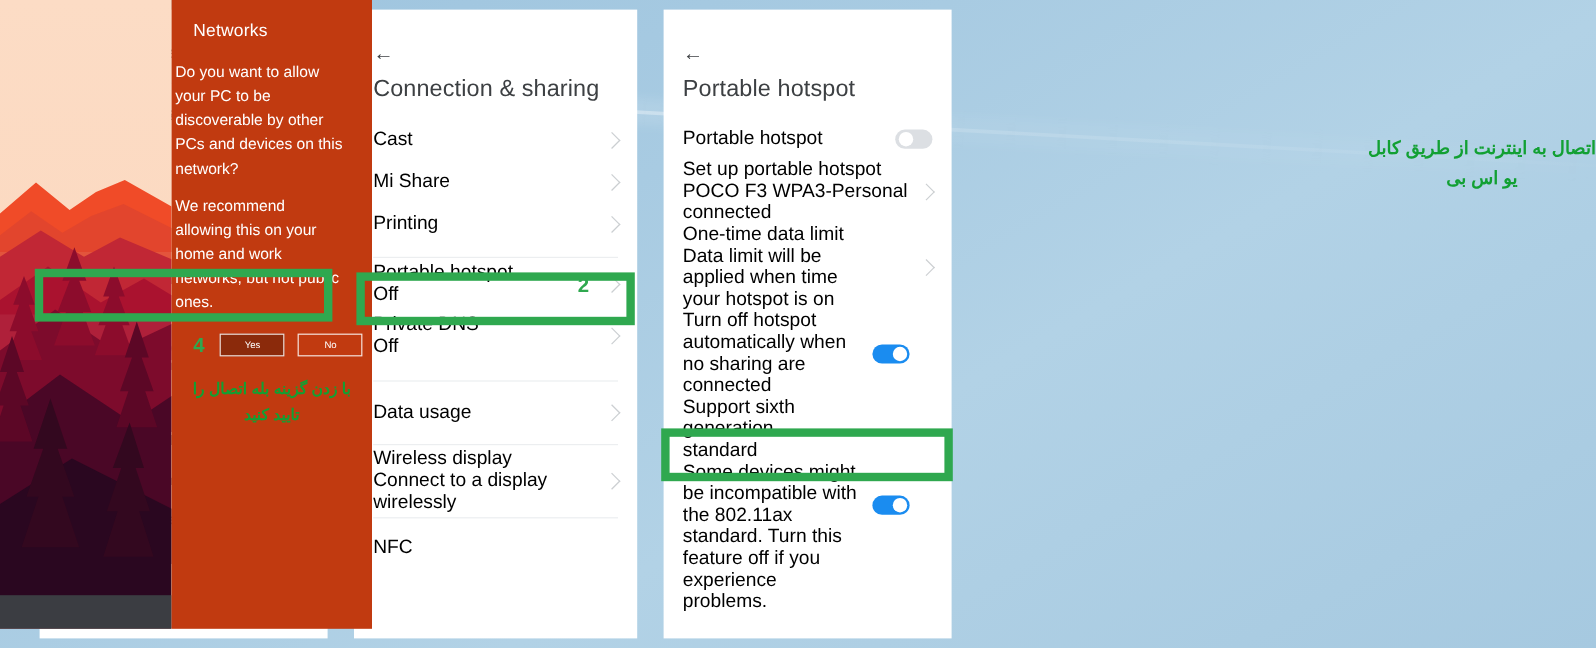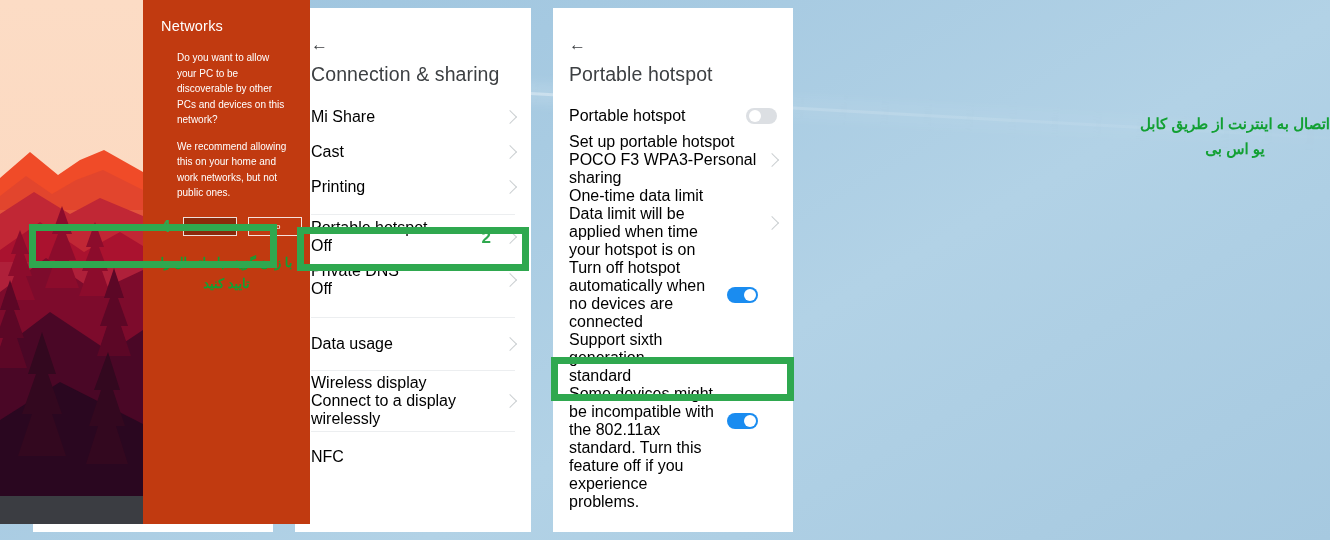--- a/index.html
+++ b/index.html
@@ -176,22 +176,22 @@
     padding: 18px 0 0 18px;
     letter-spacing: .2px;
   }
   .dlg-net {
     display: flex; align-items: center;
     padding: 12px 0 0 18px;
     gap: 8px;
   }
   .dlg-net .nm { font-size: 8.2px; font-weight: 600; }
   .dlg-body {
-    padding: 16px 22px 0 34px;
-    font-size: 10px;
+    padding: 16px 22px 0 3px;
+    font-size: 13px;
     line-height: 1.55;
   }
   .dlg-body p + p { margin-top: 11px; }
   .dlg-btns {
     display: flex;
     align-items: center;
     padding: 16px 0 0 18px;
     gap: 11px;
   }
   .dlg-btns .marknum4 {
@@ -382,25 +382,25 @@
     <span class="txt"><span class="label">Themes</span></span>
     <span class="chev"></span>
   </div>
 </div>
 
 <div class="panel" id="panel-connection">
   <div class="back-arrow">←</div>
   <div class="big-head pad-head">Connection &amp; sharing</div>
 
   <div class="row2" style="min-height:35px">
+    <span class="txt"><span class="label">Cast</span></span>
+    <span class="chev"></span>
+  </div>
+  <div class="row2" style="min-height:35px">
     <span class="txt"><span class="label">Mi Share</span></span>
-    <span class="chev"></span>
-  </div>
-  <div class="row2" style="min-height:35px">
-    <span class="txt"><span class="label">Cast</span></span>
     <span class="chev"></span>
   </div>
   <div class="row2" style="min-height:35px">
     <span class="txt"><span class="label">Printing</span></span>
     <span class="chev"></span>
   </div>
 
   <div class="hr" style="margin:10px 16px 0"></div>
 
   <div class="row2" style="min-height:44px">
@@ -450,36 +450,36 @@
   <div class="big-head pad-head">Portable hotspot</div>
 
   <div class="row2" style="min-height:34px">
     <span class="txt"><span class="label">Portable hotspot</span></span>
     <span class="tgl"></span>
   </div>
 
   <div class="row2" style="min-height:40px">
     <span class="txt">
       <span class="label">Set up portable hotspot</span>
-      <span class="sub" style="display:block">POCO F3 WPA3-Personal sharing</span>
+      <span class="sub" style="display:block">POCO F3 WPA3-Personal connected</span>
     </span>
     <span class="chev"></span>
   </div>
 
   <div class="row2" style="min-height:50px">
     <span class="txt">
       <span class="label">One-time data limit</span>
       <span class="sub" style="display:block;max-width:152px">Data limit will be applied when time your hotspot is on</span>
     </span>
     <span class="chev"></span>
   </div>
 
   <div class="row2" style="min-height:52px">
     <span class="txt" style="max-width:158px">
-      <span class="sub" style="display:block">Turn off hotspot automatically when no devices are connected</span>
+      <span class="sub" style="display:block">Turn off hotspot automatically when no sharing are connected</span>
     </span>
     <span class="tgl on"></span>
   </div>
 
   <div class="row2" style="min-height:62px">
     <span class="txt" style="max-width:158px">
       <span class="label" style="display:block;max-width:120px">Support sixth generation standard</span>
       <span class="sub" style="display:block">Some devices might be incompatible with the 802.11ax standard. Turn this feature off if you experience problems.</span>
     </span>
     <span class="tgl on"></span>

